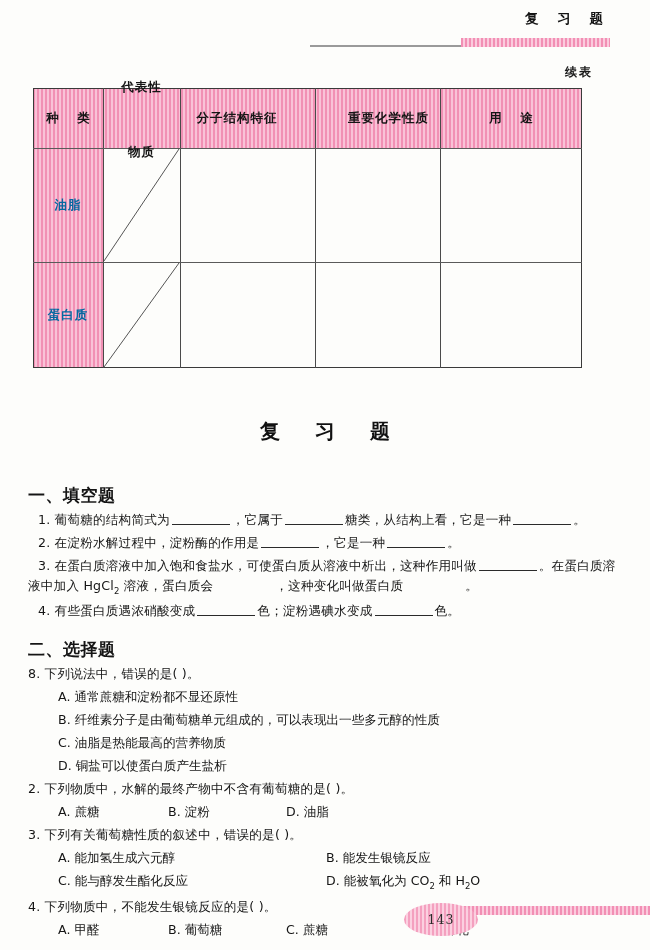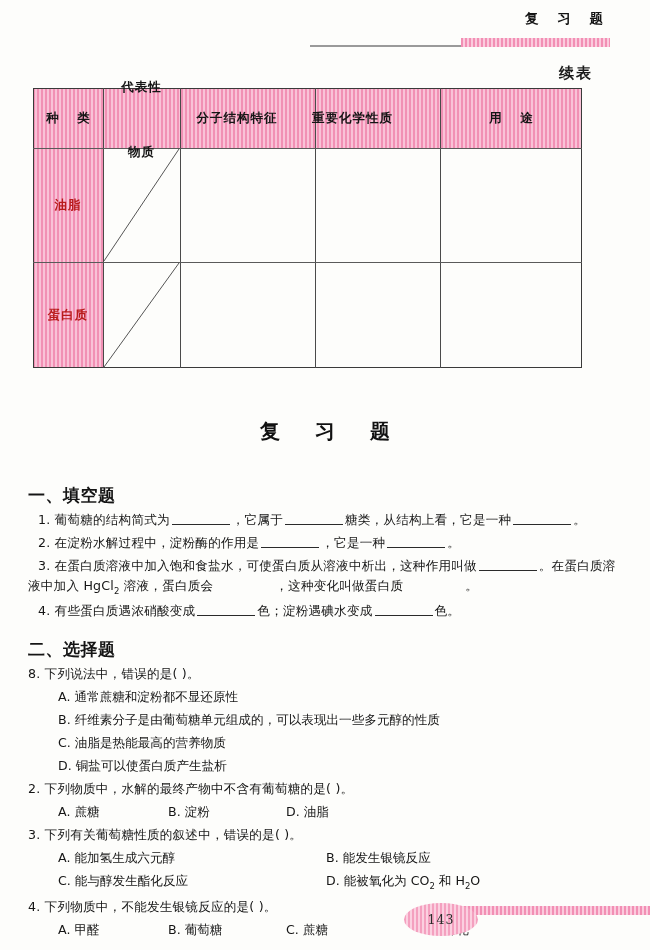--- a/index.html
+++ b/index.html
@@ -19,21 +19,21 @@
   }
   .rule-gray{position:absolute;left:310px;top:45px;width:152px;height:2px;background:#9a9a9a;}
   .rule-pink{
     position:absolute;left:461px;top:38px;width:149px;height:9px;
     background:repeating-linear-gradient(90deg,#f28fb4 0px,#f28fb4 2px,#fbcbdd 2px,#fbcbdd 4px);
   }
 
   
   .contlabel{
     position:absolute;right:57px;top:64px;
-    font-size:15px;font-weight:bold;letter-spacing:2px;color:#1b1b1b;
+    font-size:12px;font-weight:bold;letter-spacing:2px;color:#1b1b1b;
   }
 
   
   .tbl{position:absolute;left:33px;top:88px;width:549px;height:280px;}
   .tbl .grid{position:absolute;inset:0;border:1.4px solid #3a3a3a;box-sizing:border-box;}
   .pinkfill{
     background:repeating-linear-gradient(90deg,#f190b4 0px,#f190b4 2px,#f9c2d7 2px,#f9c2d7 4px);
   }
   
   .thead{position:absolute;left:0;top:0;width:549px;height:60px;}
@@ -44,21 +44,21 @@
   .hline{position:absolute;left:0;width:549px;height:1.2px;background:#5a5a5a;}
 
   .hcell{
     position:absolute;display:flex;align-items:center;justify-content:center;
     text-align:center;font-size:12.5px;font-weight:bold;color:#151515;line-height:1.35;
     letter-spacing:1px;
   }
   .spaced{letter-spacing:7px;text-indent:7px;}
   .rowlabel{
     position:absolute;display:flex;align-items:center;justify-content:center;
-    font-size:12.5px;font-weight:bold;color:#b91c1c;letter-spacing:1px;width:70px;
+    font-size:12.5px;font-weight:bold;color:#0369a1;letter-spacing:1px;width:70px;
   }
   .diag{position:absolute;overflow:visible;}
 
   
   .bigtitle{
     position:absolute;left:0;top:418px;width:650px;text-align:center;
     font-size:20px;font-weight:bold;letter-spacing:14px;text-indent:14px;color:#111;
   }
 
   
@@ -114,21 +114,21 @@
 
   <div class="hline" style="top:60px;"></div>
   <div class="hline" style="top:174px;"></div>
 
   <div class="hcell spaced" style="left:0;top:0;width:70px;height:60px;">种  类</div>
   <div class="hcell" style="left:70px;top:0;width:77px;height:64px;flex-direction:column;gap:48px;">
     <span>代表性</span>
     <span>物质</span>
   </div>
   <div class="hcell" style="left:147px;top:0;width:114px;height:60px;">分子结构特征</div>
-  <div class="hcell" style="left:268px;top:0;width:103px;height:60px;">重要化学性质</div>
+  <div class="hcell" style="left:293px;top:0;width:125px;height:60px;">重要化学性质</div>
   <div class="hcell spaced" style="left:407px;top:0;width:142px;height:60px;">用  途</div>
 
   <div class="rowlabel" style="left:0;top:60px;height:114px;">油脂</div>
   <div class="rowlabel" style="left:0;top:174px;height:106px;">蛋白质</div>
 
   <svg class="diag" style="left:70px;top:60px;" width="77" height="114">
     <line x1="1" y1="113" x2="76" y2="1" stroke="#555" stroke-width="1"></line>
   </svg>
   <svg class="diag" style="left:70px;top:174px;" width="77" height="106">
     <line x1="1" y1="105" x2="76" y2="1" stroke="#555" stroke-width="1"></line>

